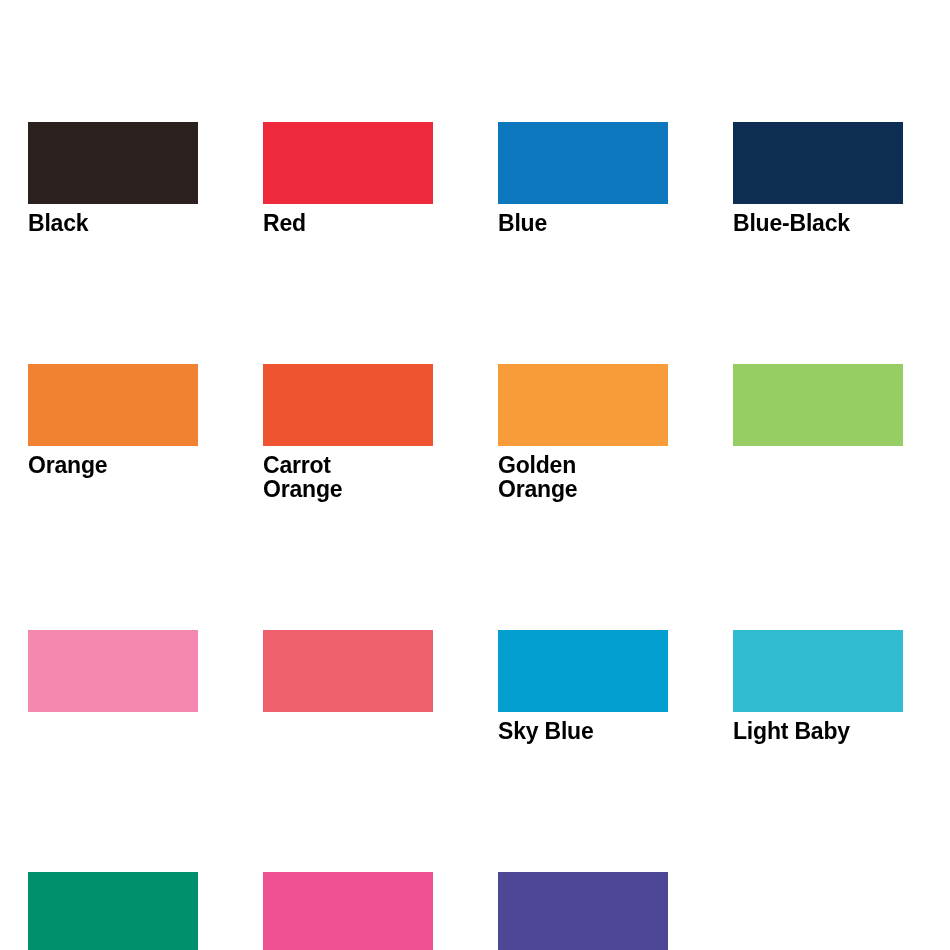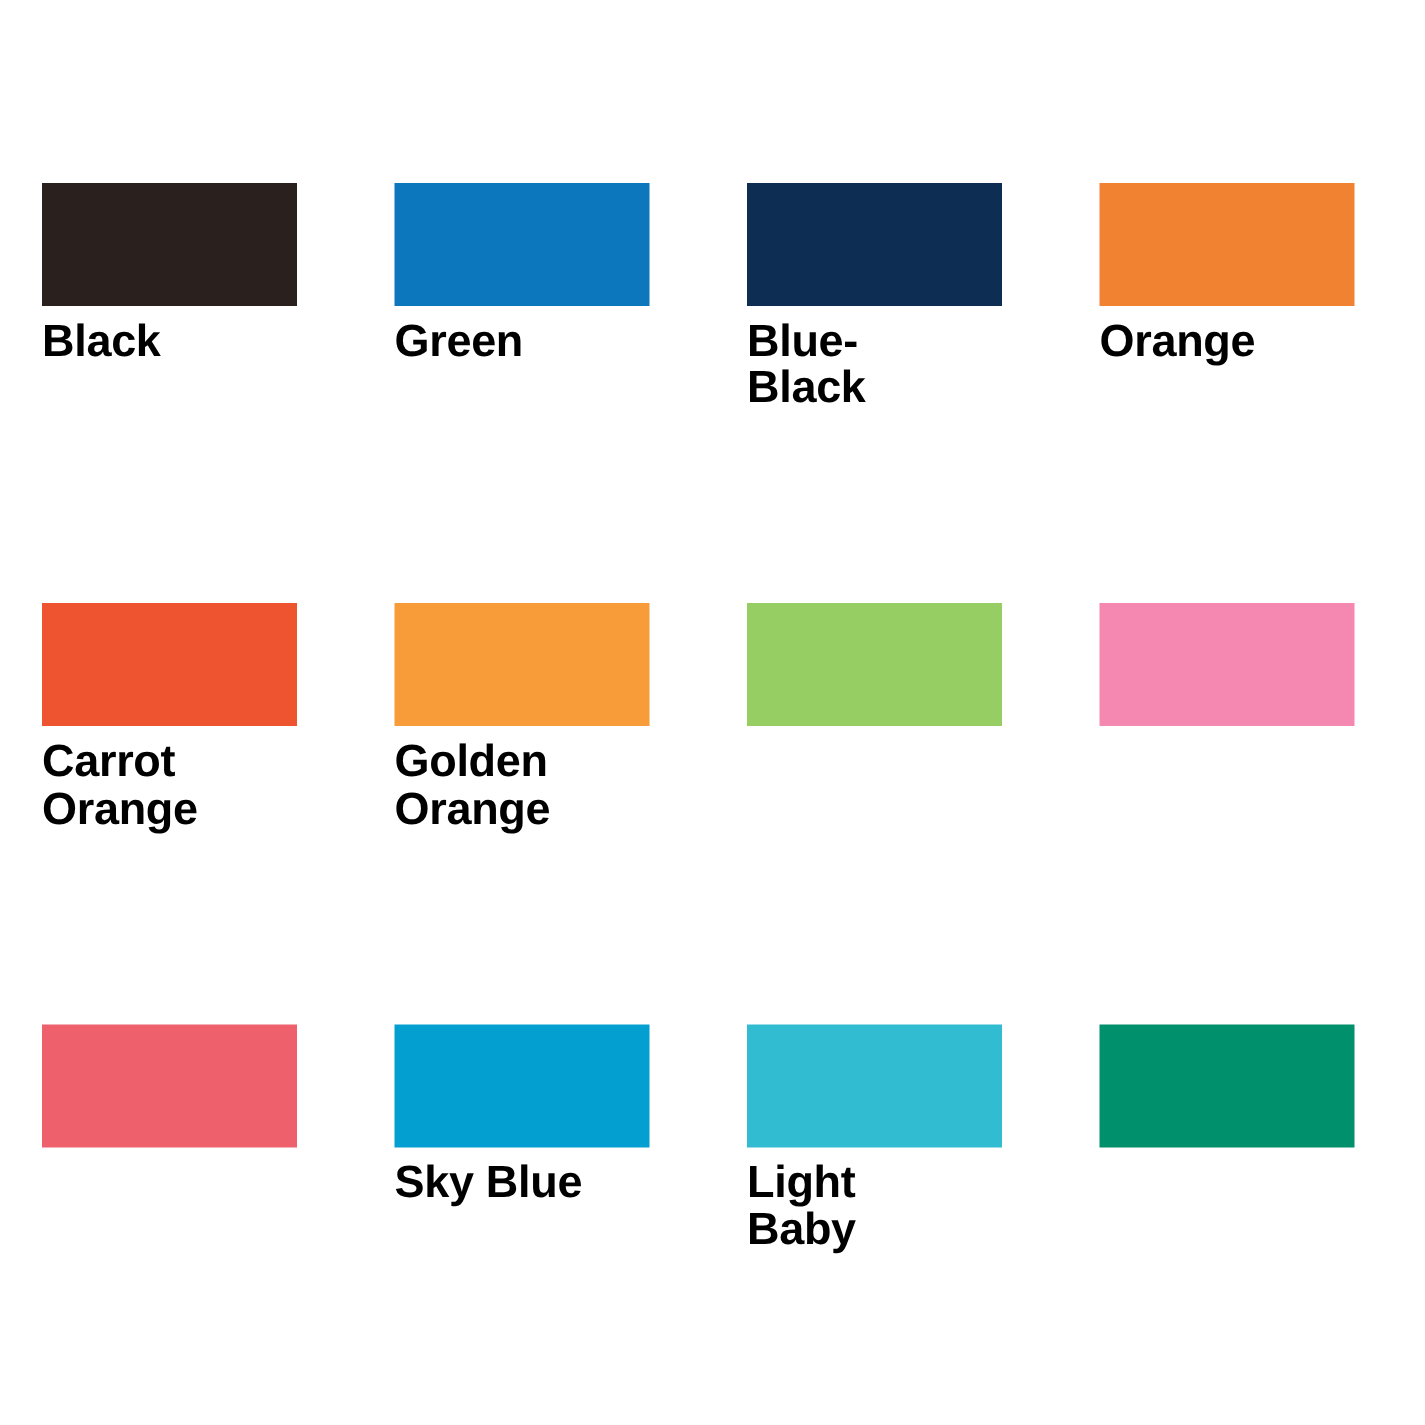--- a/index.html
+++ b/index.html
@@ -37,21 +37,21 @@
   .swatch-chip {
     width: 170px;
     height: 82px;
     display: block;
   }
 
   .swatch-label {
     display: block;
     margin-top: 8px;
     font-family: "Liberation Sans", sans-serif;
-    font-size: 30px;
+    font-size: 23px;
     font-weight: 700;
     line-height: 1.04;
     letter-spacing: -0.2px;
     color: #000000;
     white-space: pre-line;
   }
 
   
   .swatch-cell.wrap-narrow .swatch-label {
     max-width: 150px;
@@ -60,22 +60,26 @@
 </head>
 <body>
 
 <div id="palette">
   <div class="swatch-grid">
       <div class="swatch-cell">
         <span class="swatch-chip" style="background-color: rgb(42, 32, 29);"></span>
         <span class="swatch-label">Black</span>
       </div>
       <div class="swatch-cell">
+        <span class="swatch-chip" style="background-color: rgb(238, 42, 60);"></span>
+        <span class="swatch-label">Red</span>
+      </div>
+      <div class="swatch-cell">
         <span class="swatch-chip" style="background-color: rgb(12, 119, 188);"></span>
-        <span class="swatch-label">Green</span>
+        <span class="swatch-label">Blue</span>
       </div>
       <div class="swatch-cell wrap-narrow">
         <span class="swatch-chip" style="background-color: rgb(13, 45, 82);"></span>
         <span class="swatch-label">Blue-Black</span>
       </div>
       <div class="swatch-cell">
         <span class="swatch-chip" style="background-color: rgb(240, 130, 50);"></span>
         <span class="swatch-label">Orange</span>
       </div>
       <div class="swatch-cell">

